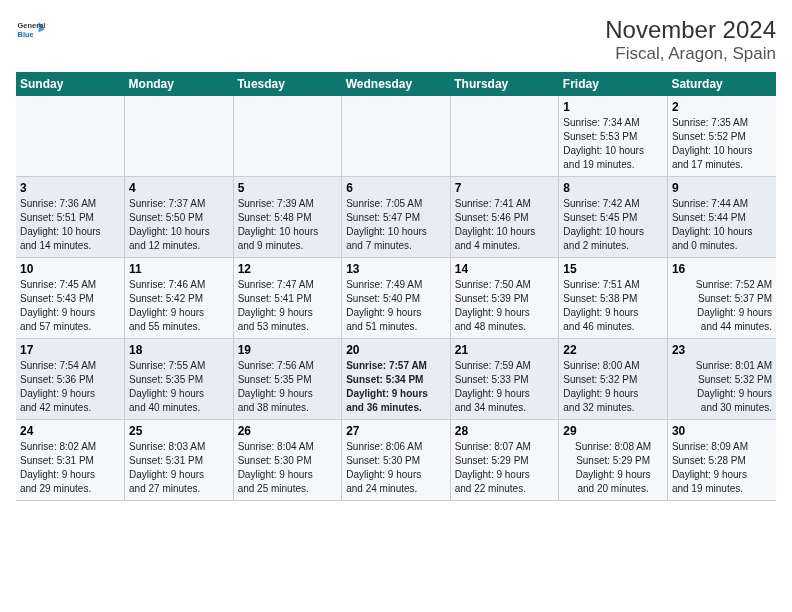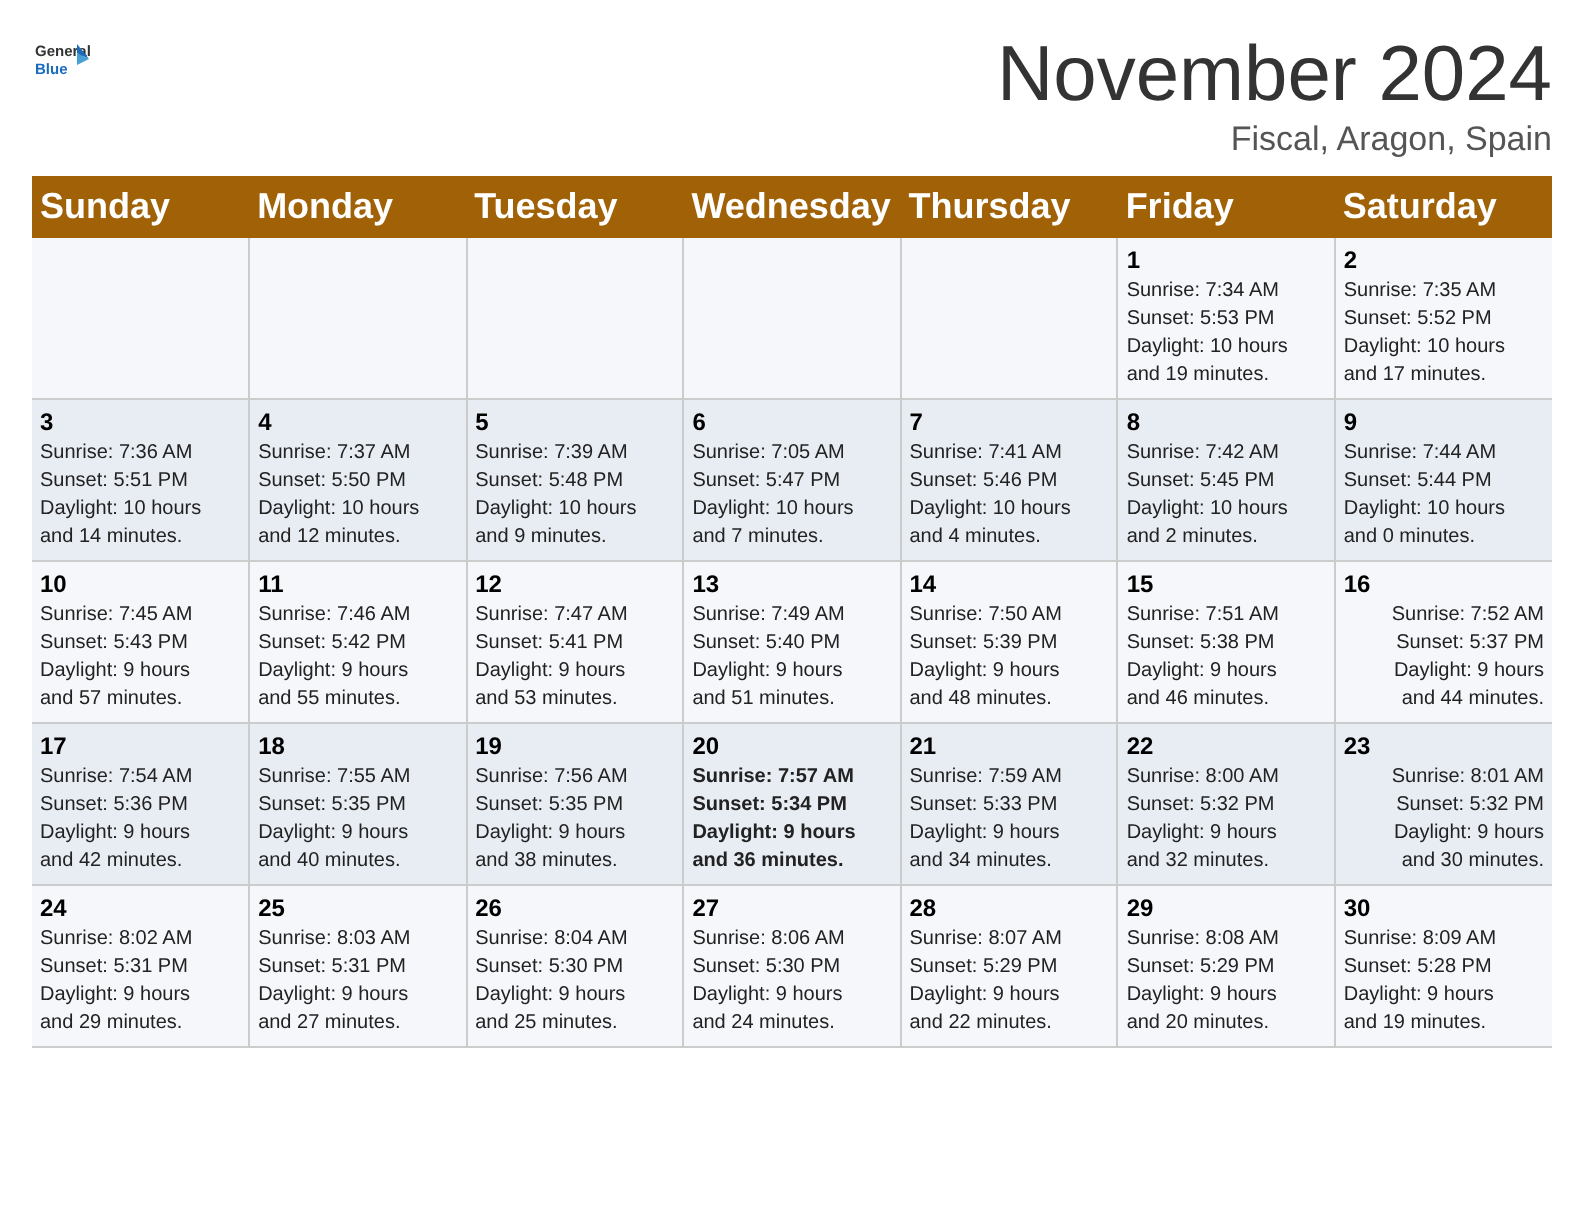--- a/index.html
+++ b/index.html
@@ -22,39 +22,39 @@
       gap: 4px;
     }
     .logo-icon {
       width: 30px;
       height: 30px;
     }
     .title-block {
       text-align: right;
     }
     .month-title {
-      font-size: 39px;
+      font-size: 24px;
       font-weight: normal;
       color: #333;
     }
     .subtitle {
       font-size: 17px;
       color: #555;
     }
     table {
       width: 100%;
       border-collapse: collapse;
       font-size: 10.5px;
     }
     thead tr th {
-      background-color: #a16207;
+      background-color: #0f766e;
       color: #fff;
       padding: 5px 4px;
       text-align: left;
-      font-size: 18px;
+      font-size: 12px;
       font-weight: bold;
     }
     tbody tr {
       border-bottom: 1px solid #ccc;
     }
     tbody tr:nth-child(odd) {
       background-color: #f5f7fa;
     }
     tbody tr:nth-child(even) {
       background-color: #e8edf4;
@@ -316,21 +316,21 @@
         </td>
         <td>
           <span class="day-num">28</span>
           <div class="day-info" style="white-space: pre-line;">Sunrise: 8:07 AM
 Sunset: 5:29 PM
 Daylight: 9 hours
 and 22 minutes.</div>
         </td>
         <td>
           <span class="day-num">29</span>
-          <div class="day-info" style="white-space: pre-line;">Sunrise: 8:08 AM
+          <div class="day-info" style="white-space: pre-line; text-align: center;">Sunrise: 8:08 AM
 Sunset: 5:29 PM
 Daylight: 9 hours
 and 20 minutes.</div>
         </td>
         <td>
           <span class="day-num">30</span>
           <div class="day-info" style="white-space: pre-line;">Sunrise: 8:09 AM
 Sunset: 5:28 PM
 Daylight: 9 hours
 and 19 minutes.</div>

